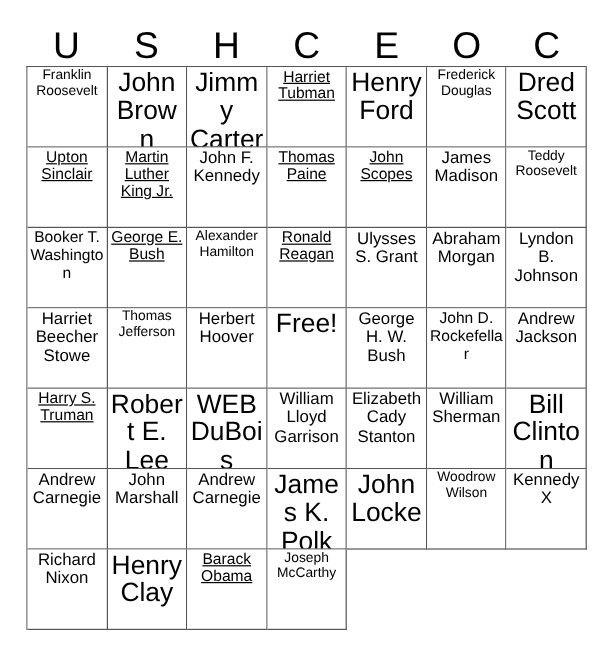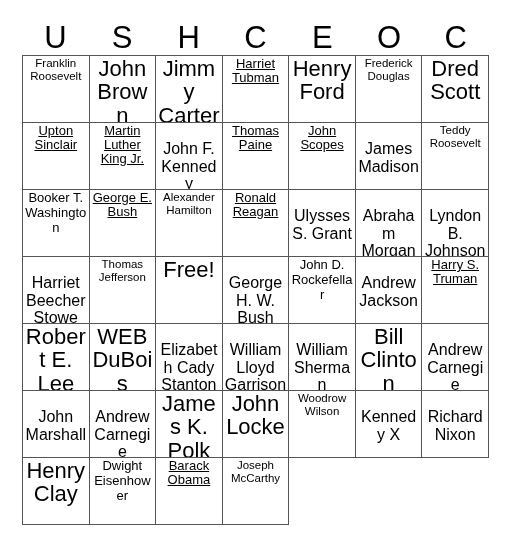--- a/index.html
+++ b/index.html
@@ -75,21 +75,21 @@
     display: block;
     width: 100%;
     line-height: 1.08;
     word-wrap: break-word;
     hyphens: none;
   }
 
   
   .sz-xs .cell-text { font-size: 13px;  line-height: 1.15; }
   .sz-s  .cell-text { font-size: 11.5px; line-height: 1.12; }
-  .sz-m  .cell-text { font-size: 16px; line-height: 1.1; margin-top: 16px;  }
+  .sz-m  .cell-text { font-size: 14px; line-height: 1.1;  }
   .sz-l  .cell-text { font-size: 13px;   line-height: 1.08; text-decoration: underline; }
   .sz-xl .cell-text { font-size: 22px;   line-height: 1.06; }
   .sz-xxl .cell-text { font-size: 22px;  line-height: 1.05; }
 
   .cell.free .cell-text { font-size: 22px; }
 </style>
 </head>
 <body>
 
 <div id="bingo-card">
@@ -167,20 +167,23 @@
       </div>
       <div class="cell sz-m">
         <span class="cell-text">Lyndon B. Johnson</span>
       </div>
       <div class="cell sz-m">
         <span class="cell-text">Harriet Beecher Stowe</span>
       </div>
       <div class="cell sz-s">
         <span class="cell-text">Thomas Jefferson</span>
       </div>
+      <div class="cell sz-m">
+        <span class="cell-text">Herbert Hoover</span>
+      </div>
       <div class="cell sz-xxl free">
         <span class="cell-text">Free!</span>
       </div>
       <div class="cell sz-m">
         <span class="cell-text">George H. W. Bush</span>
       </div>
       <div class="cell sz-xs">
         <span class="cell-text">John D. Rockefellar</span>
       </div>
       <div class="cell sz-m">
@@ -189,24 +192,24 @@
       <div class="cell sz-l">
         <span class="cell-text">Harry S. Truman</span>
       </div>
       <div class="cell sz-xl">
         <span class="cell-text">Robert E. Lee</span>
       </div>
       <div class="cell sz-xl">
         <span class="cell-text">WEB DuBois</span>
       </div>
       <div class="cell sz-m">
+        <span class="cell-text">William Lloyd Garrison</span>
+      </div>
+      <div class="cell sz-m">
         <span class="cell-text">Elizabeth Cady Stanton</span>
-      </div>
-      <div class="cell sz-m">
-        <span class="cell-text">William Lloyd Garrison</span>
       </div>
       <div class="cell sz-m">
         <span class="cell-text">William Sherman</span>
       </div>
       <div class="cell sz-xl">
         <span class="cell-text">Bill Clinton</span>
       </div>
       <div class="cell sz-m">
         <span class="cell-text">Andrew Carnegie</span>
       </div>
@@ -227,23 +230,20 @@
       </div>
       <div class="cell sz-m">
         <span class="cell-text">Kennedy X</span>
       </div>
       <div class="cell sz-m">
         <span class="cell-text">Richard Nixon</span>
       </div>
       <div class="cell sz-xxl">
         <span class="cell-text">Henry Clay</span>
       </div>
-      <div class="cell sz-xs">
-        <span class="cell-text">Dwight Eisenhower</span>
-      </div>
       <div class="cell sz-l">
         <span class="cell-text">Barack Obama</span>
       </div>
       <div class="cell sz-s">
         <span class="cell-text">Joseph McCarthy</span>
       </div>
     </div>
 
 </div>
 

